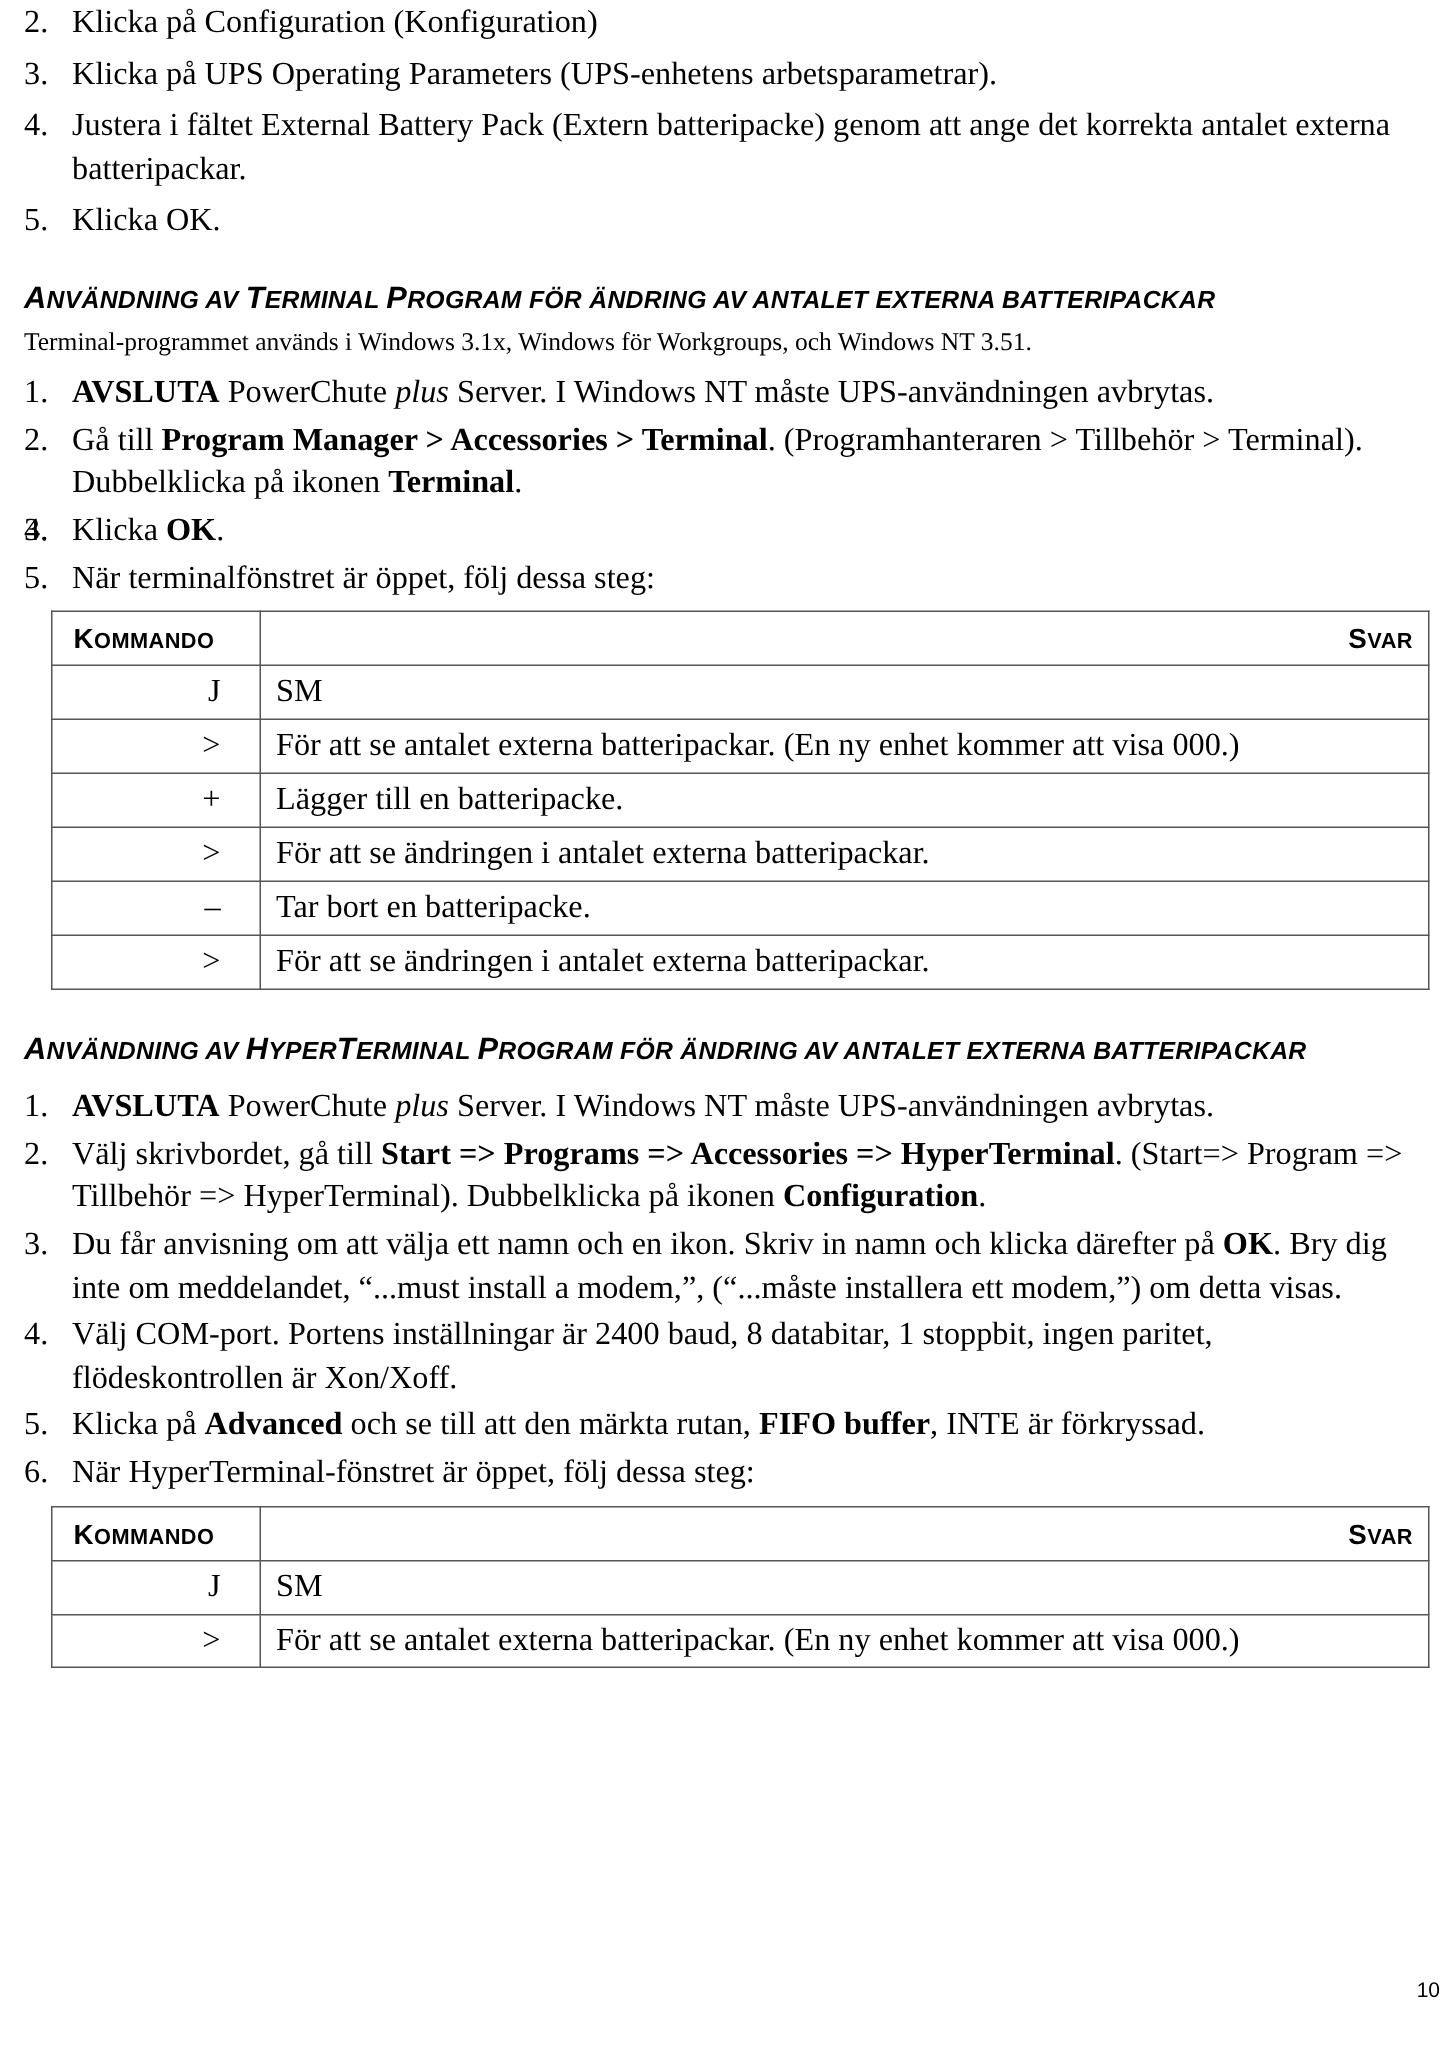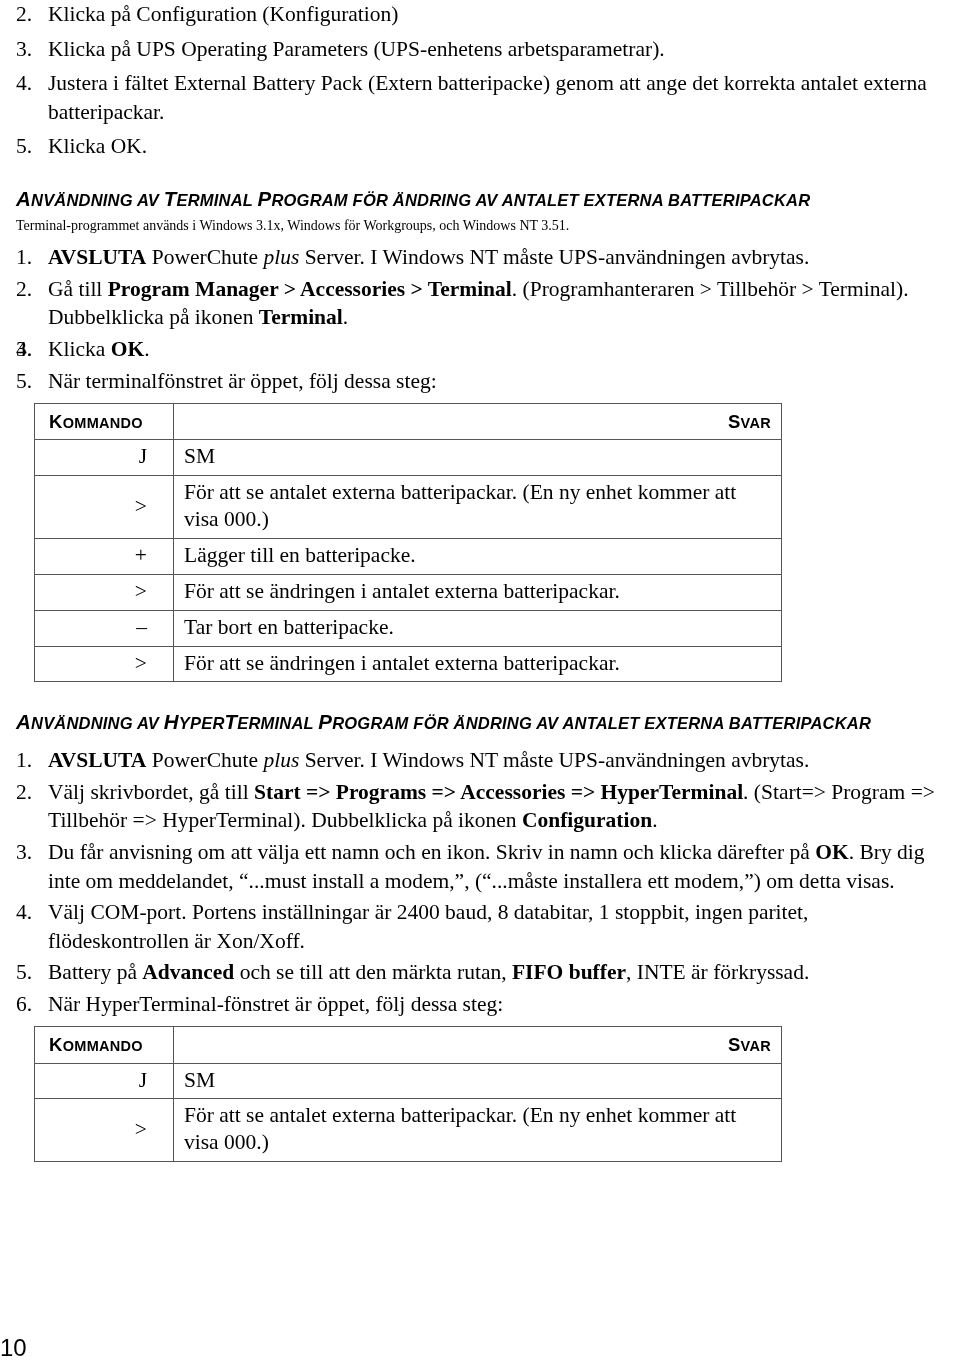--- a/index.html
+++ b/index.html
@@ -57,32 +57,32 @@
     line-height: 1.35;
     margin: 0;
     padding: 0 0 0 8px;
     text-transform: uppercase;
   }
   .sec-head .big {
     font-size: 20.5px;
   }
 
   .intro-line {
-    font-size: 14px;
+    font-size: 17px;
     line-height: 1.33;
     margin: 4px 0 8px 8px;
   }
 
   .bold { font-weight: bold; }
   .ital { font-style: italic; }
 
   
   .cmdtable {
     border-collapse: collapse;
-    width: 748px;
+    width: 919px;
     margin: 8px 0 0 26px;
     table-layout: fixed;
   }
   .cmdtable td, .cmdtable th {
     border: 1px solid #555555;
     padding: 3px 10px 5px 10px;
     font-size: 21.5px;
     line-height: 1.25;
     vertical-align: middle;
     font-weight: normal;
@@ -106,24 +106,24 @@
     padding-left: 14px;
   }
   .cmdtable .hdr.h2 { text-align: right; }
   .cmdtable .hdr .big { font-size: 18.5px; }
 
   
   .footer {
     position: absolute;
     left: 0;
     right: 0;
-    bottom: 4px;
-    text-align: left;
+    bottom: 32px;
+    text-align: right;
     font-family: "Liberation Sans", "DejaVu Sans", sans-serif;
-    font-size: 24px;
+    font-size: 14px;
   }
 
   .gap-sm { height: 10px; }
   .gap-md { height: 18px; }
   .gap-lg { height: 26px; }
 </style>
 </head>
 <body>
 
 <div class="page">
@@ -192,21 +192,21 @@
 
   <div class="sec-head" id="hyper-heading"><span class="big">A</span><span>nvändning av </span><span class="big">H</span><span>yper</span><span class="big">T</span><span>erminal </span><span class="big">P</span><span>rogram för ändring av antalet externa batteripackar</span></div>
 
   <div class="gap-sm"></div>
 
   <ol class="olist tight" id="hyper-steps">
       <li><span class="num">1.</span><span><span class="bold">AVSLUTA</span><span> PowerChute </span><span class="ital">plus</span><span> Server. I Windows NT måste UPS-användningen avbrytas.</span></span></li>
       <li><span class="num">2.</span><span><span>Välj skrivbordet, gå till </span><span class="bold">Start =&gt; Programs =&gt; Accessories =&gt; HyperTerminal</span><span>. (Start=&gt; Program =&gt; Tillbehör =&gt; HyperTerminal). Dubbelklicka på ikonen </span><span class="bold">Configuration</span><span>.</span></span></li>
       <li><span class="num">3.</span><span><span>Du får anvisning om att välja ett namn och en ikon. Skriv in namn och klicka därefter på </span><span class="bold">OK</span><span>. Bry dig inte om meddelandet, “...must install a modem,”, (“...måste installera ett modem,”) om detta visas.</span></span></li>
       <li><span class="num">4.</span><span><span>Välj COM-port. Portens inställningar är 2400 baud, 8 databitar, 1 stoppbit, ingen paritet, flödeskontrollen är Xon/Xoff.</span></span></li>
-      <li><span class="num">5.</span><span><span>Battery på </span><span class="bold">Advanced</span><span> och se till att den märkta rutan, </span><span class="bold">FIFO buffer</span><span>, INTE är förkryssad.</span></span></li>
+      <li><span class="num">5.</span><span><span>Klicka på </span><span class="bold">Advanced</span><span> och se till att den märkta rutan, </span><span class="bold">FIFO buffer</span><span>, INTE är förkryssad.</span></span></li>
       <li><span class="num">6.</span><span><span>När HyperTerminal-fönstret är öppet, följ dessa steg:</span></span></li>
     </ol>
 
   <table class="cmdtable" id="hyper-table">
     <colgroup>
         <col class="c1">
         <col>
       </colgroup>
     <thead>
       <tr>

